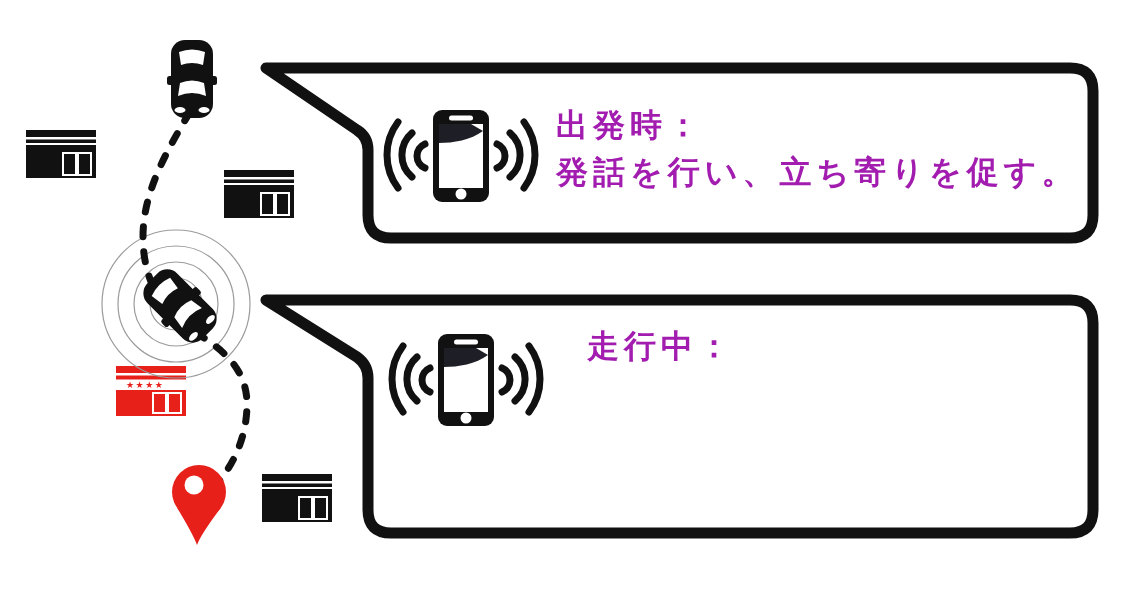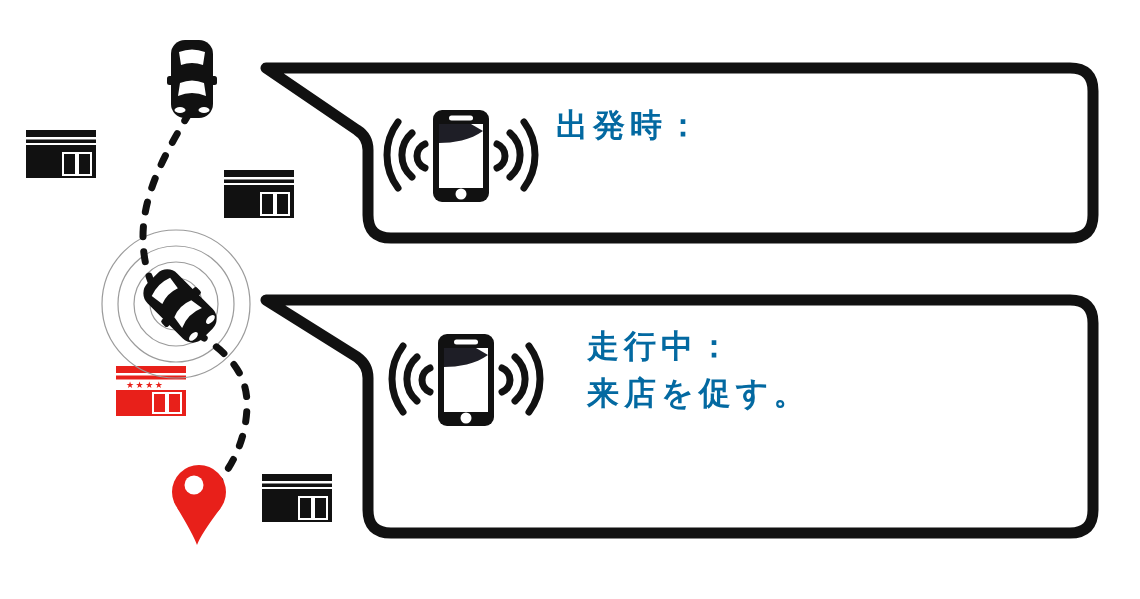--- a/index.html
+++ b/index.html
@@ -7,21 +7,21 @@
     position:relative;
     width:1140px;height:599px;
     background:#ffffff;
     overflow:hidden;
     font-family:"DejaVu Sans","Liberation Sans",sans-serif;
   }
   #diagram-svg{position:absolute;left:0;top:0;z-index:1;}
   .bubble-text{
     position:absolute;
     z-index:2;
-    color:#0369a1;
+    color:#a21caf;
     font-size:32px;
     line-height:47px;
     letter-spacing:5px;
     font-weight:600;
     white-space:nowrap;
     font-family:"DejaVu Sans","Liberation Sans",sans-serif;
   }
   #bubble-text-departure{left:556px;top:102px;}
   #bubble-text-driving{left:556px;top:323px;margin-left:31px;}
 </style>
@@ -145,20 +145,20 @@
         <rect x="16" y="5.5" width="24" height="5" rx="2.5" fill="#ffffff"></rect>
         <rect x="6" y="14" width="44" height="64" fill="#ffffff"></rect>
         <path d="M 6 14 L 38 14 L 50 21 C 38 30, 20 33, 6 33 Z" fill="#1e1e26"></path>
         <circle cx="28" cy="84" r="5.5" fill="#ffffff"></circle>
       </g>
     </g>
   </svg>
 
   <div class="bubble-text" id="bubble-text-departure">
     <div>出発時：</div>
+    <div>発話を行い、立ち寄りを促す。</div>
   </div>
 
   <div class="bubble-text" id="bubble-text-driving">
     <div>走行中：</div>
-    <div>来店を促す。</div>
   </div>
 
 </div>
 
 </body></html>

